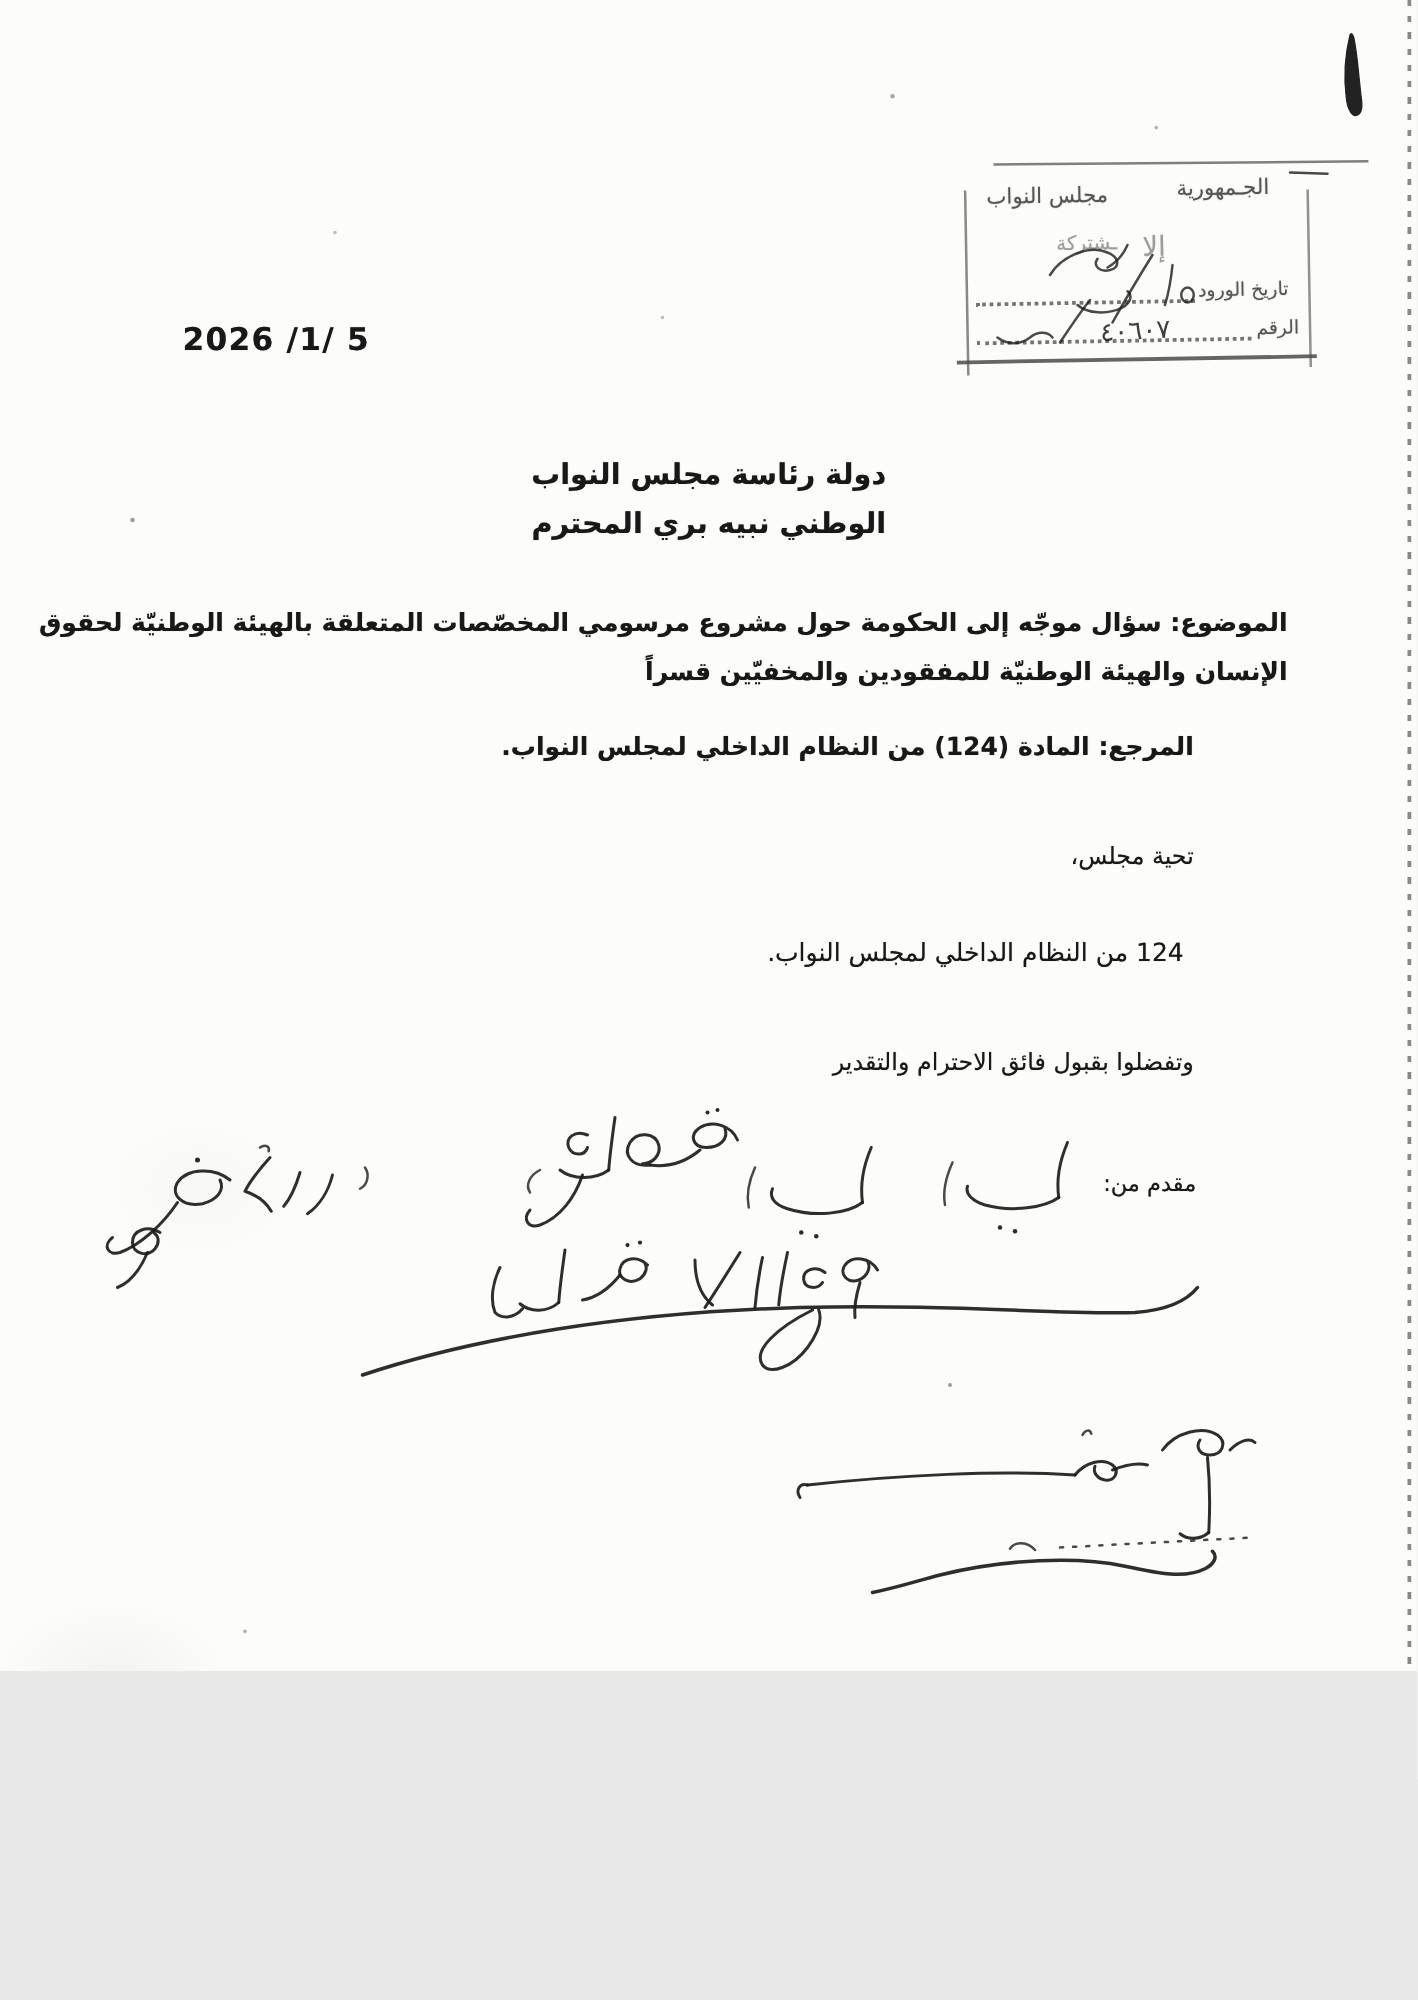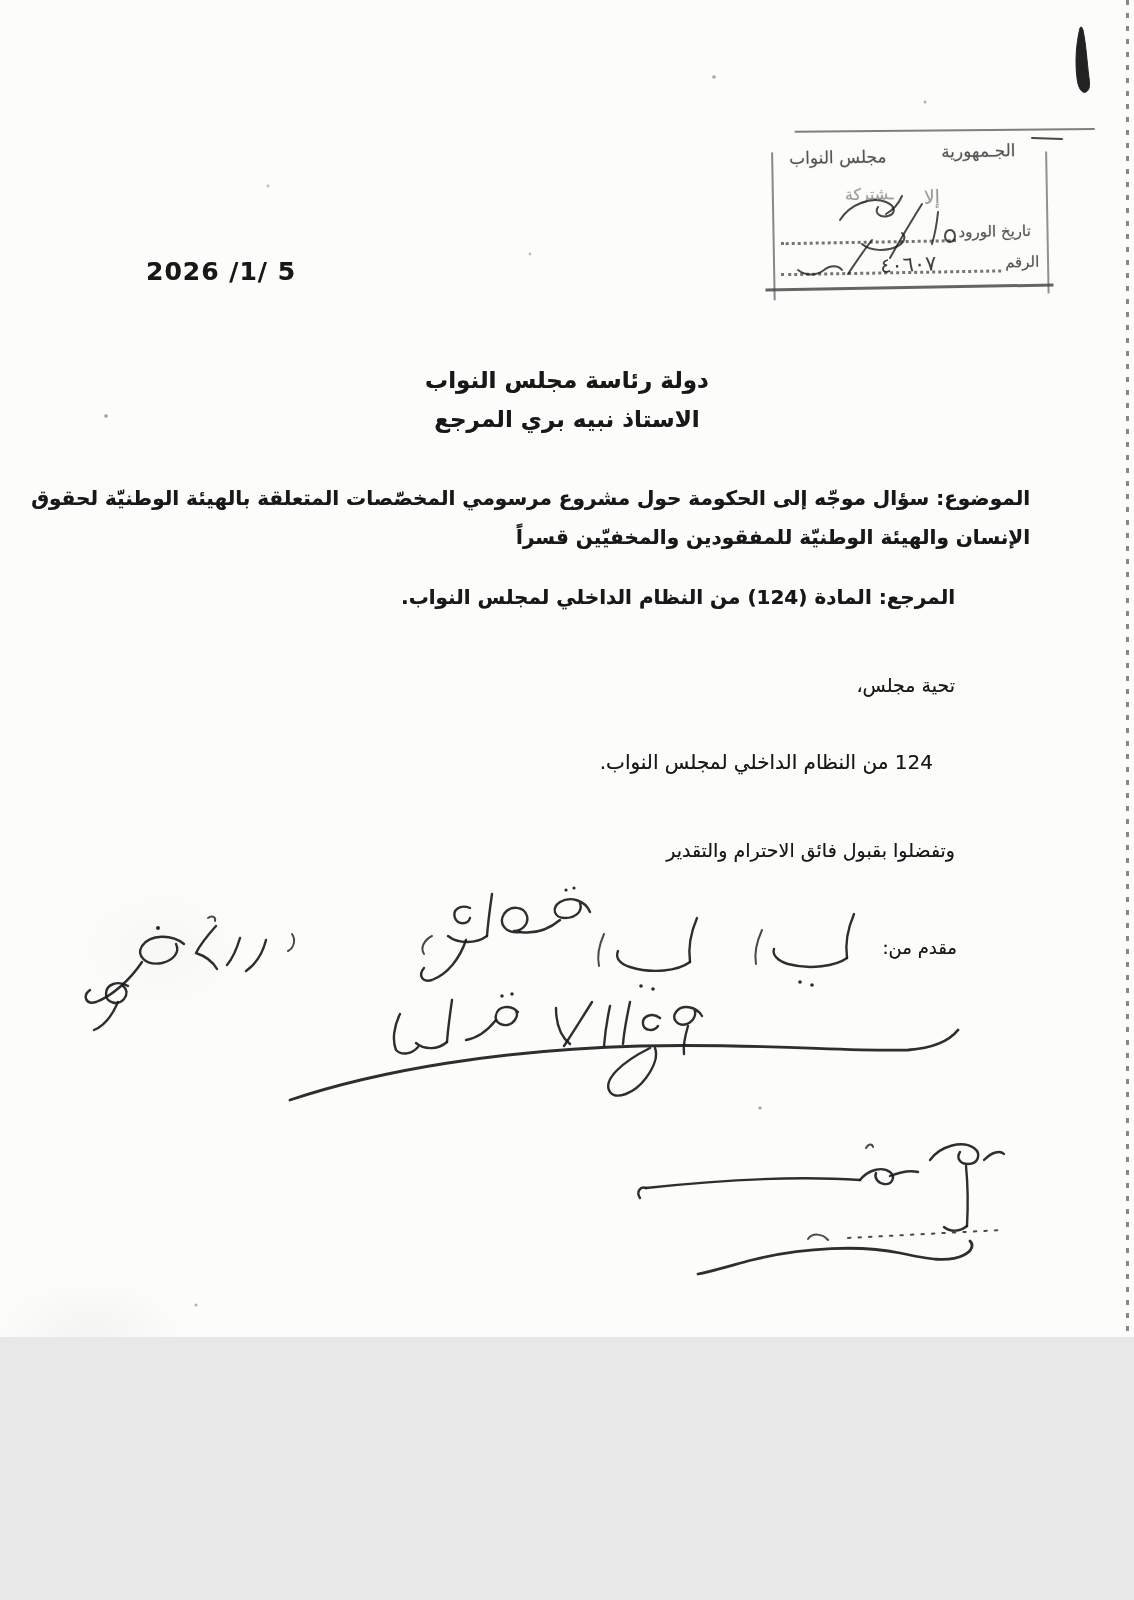--- a/index.html
+++ b/index.html
@@ -23,21 +23,21 @@
   .printed{color:#181818;text-shadow:0 0 0.6px rgba(20,20,20,0.55);}
 
   .date-annotation{left:146px;top:257px;font-size:25px;font-weight:bold;letter-spacing:1px;direction:ltr;}
 
   .heading{left:0;right:0;top:361px;text-align:center;font-weight:bold;font-size:23px;line-height:39px;}
 
   .subject{left:130px;width:900px;top:479px;font-weight:bold;font-size:20px;line-height:39px;}
   .ref-line{right:179px;top:585px;font-size:20px;font-weight:bold;}
   .greeting{right:179px;top:674px;font-size:19px;}
   .body-block{right:179px;top:742px;text-align:right;font-size:20px;line-height:40px;}
-  .body-line2{margin-left:0;margin-right:22px;}
+  .body-line2{margin-left:0;margin-right:8px;}
   .closing{right:179px;top:839px;font-size:19px;}
   .submitted{right:177px;top:937px;font-size:18px;}
 
   
   .stamp{
     left:762px;top:114px;width:292px;height:178px;
     transform:rotate(-1deg);
     color:#3f3f3f;
     font-size:17px;
   }
@@ -69,34 +69,34 @@
 
   <div class="abs stamp">
     <div class="ln stamp-border-top"></div>
     <div class="ln stamp-border-left"></div>
     <div class="ln stamp-border-right"></div>
     <div class="ln stamp-border-bottom"></div>
 
     <span class="stamp-txt rtl" style="left:28px;top:32px;">مجلس النواب</span>
     <span class="stamp-txt rtl" style="left:180px;top:28px;">الجـمهورية</span>
     <span class="stamp-txt stamp-faded rtl" style="left:83px;top:70px;font-size:16px;">ـشتركة</span>
-    <span class="stamp-txt stamp-faded rtl" style="left:162px;top:72px;font-size:19px;">إلا</span>
+    <span class="stamp-txt stamp-faded rtl" style="left:152px;top:72px;font-size:22px;">إلا</span>
 
     <span class="stamp-txt stamp-label rtl" style="left:196px;top:110px;">تاريخ الورود</span>
     <div class="stamp-dots" style="left:18px;top:126px;width:175px;"></div>
 
     <span class="stamp-txt stamp-label rtl" style="left:242px;top:141px;">الرقم</span>
     <div class="stamp-dots" style="left:18px;top:157px;width:220px;"></div>
   </div>
 
   <div class="abs date-annotation printed">2026 /1/ 5</div>
 
   <div class="abs heading printed">
     <div class="rtl nowrap">دولة رئاسة مجلس النواب</div>
-    <div class="rtl nowrap">الاستاذ نبيه بري المرجع</div>
+    <div class="rtl nowrap">الوطني نبيه بري المحترم</div>
   </div>
 
   <div class="abs subject printed">
     <div class="rtl nowrap">الموضوع: سؤال موجّه إلى الحكومة حول مشروع مرسومي المخصّصات المتعلقة بالهيئة الوطنيّة لحقوق</div>
     <div class="rtl nowrap">الإنسان والهيئة الوطنيّة للمفقودين والمخفيّين قسراً</div>
   </div>
 
   <div class="abs ref-line rtl nowrap printed">المرجع: المادة (124) من النظام الداخلي لمجلس النواب.</div>
 
   <div class="abs greeting rtl nowrap printed">تحية مجلس،</div>

